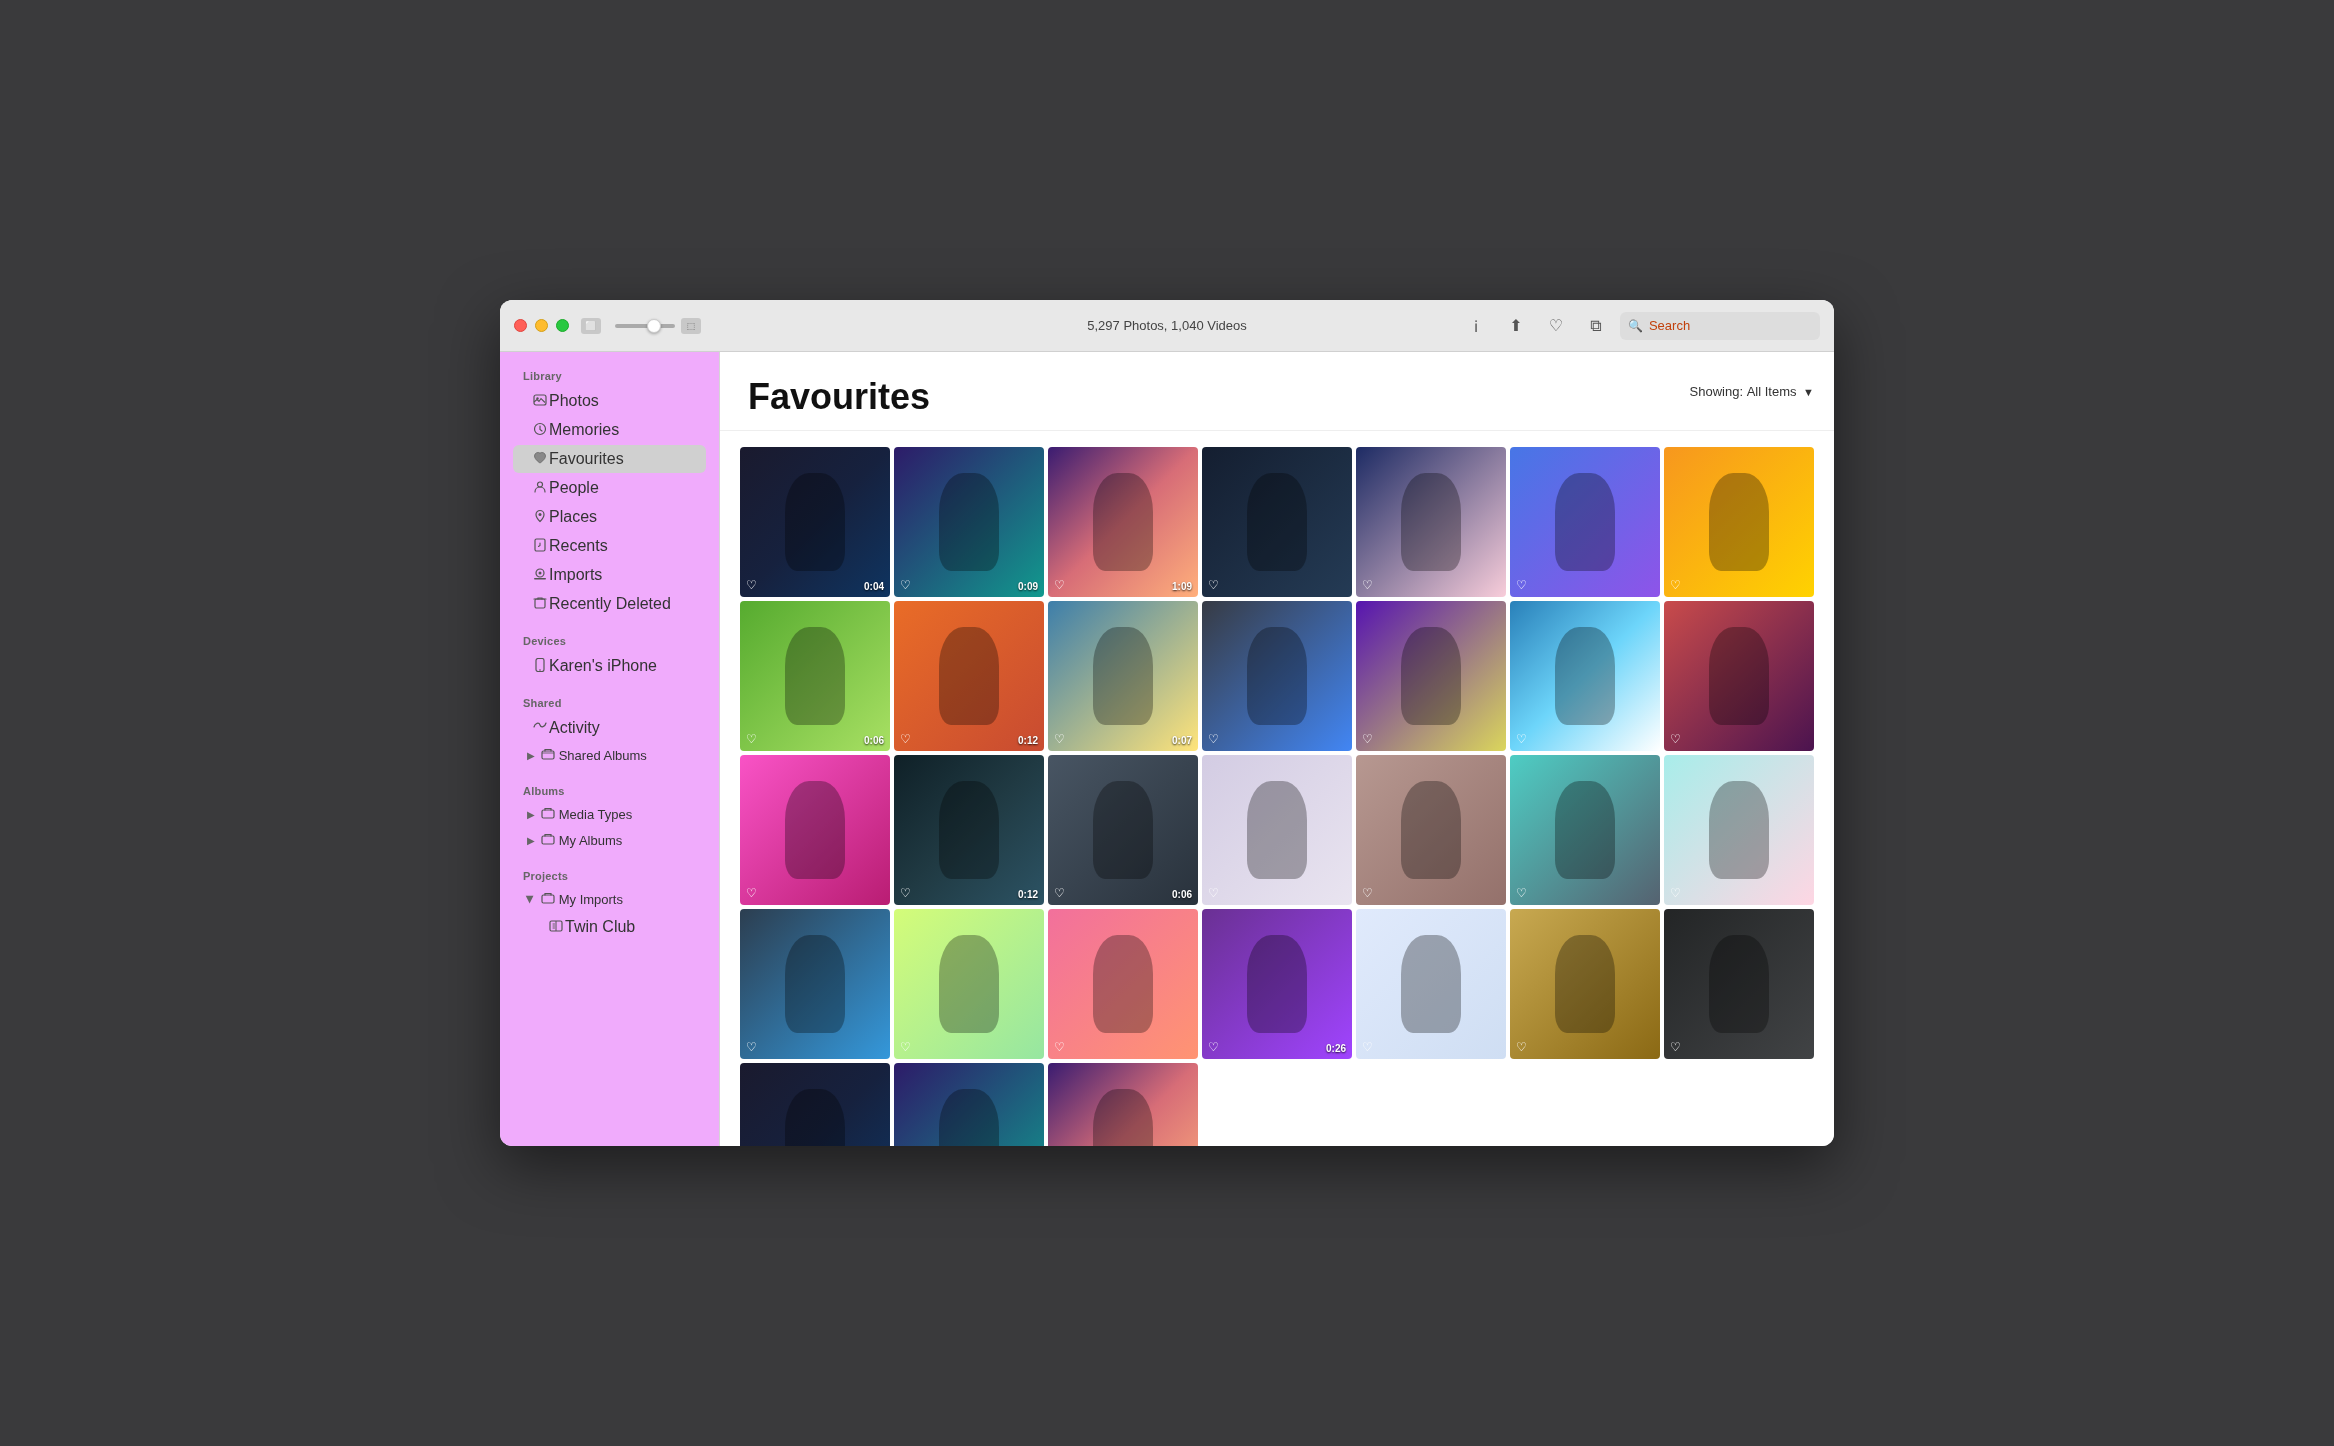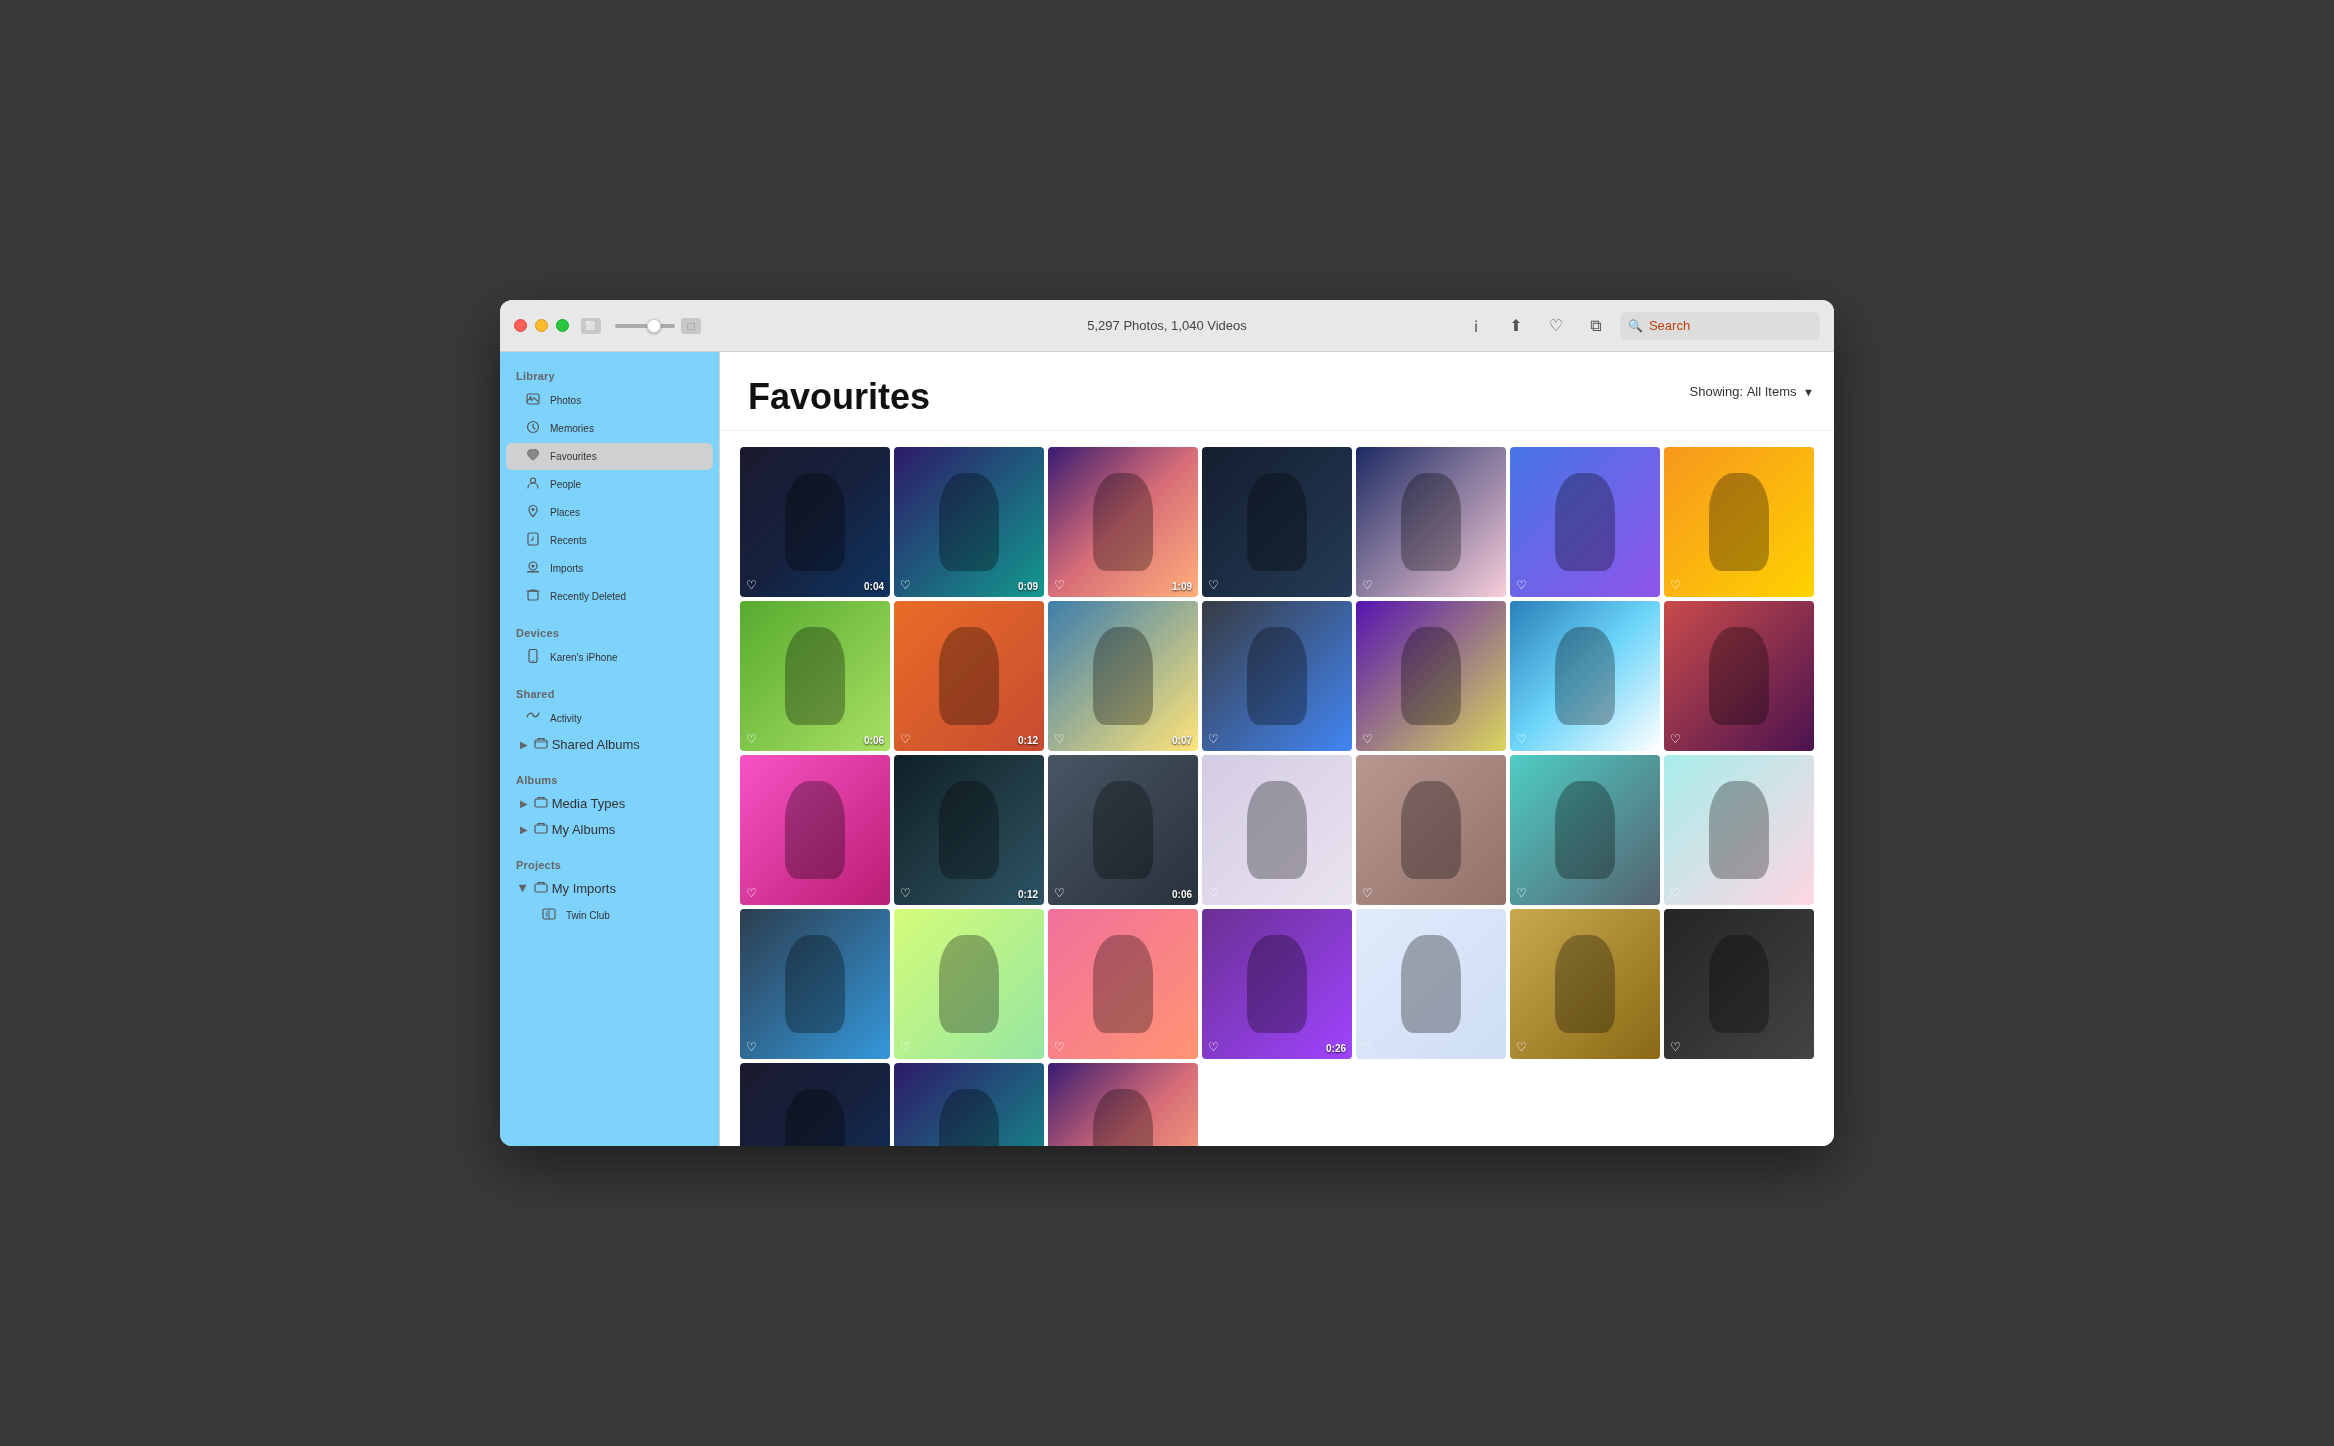--- a/index.html
+++ b/index.html
@@ -101,44 +101,43 @@
     }
     
     .body {
       display: flex;
       flex: 1;
       overflow: hidden;
     }
     
     .sidebar {
       width: 220px;
-      background: #7dd3fc;
+      background: #f0abfc;
       border-right: 1px solid #d5d5d5;
       overflow-y: auto;
       flex-shrink: 0;
-      padding: 10px 0;
+      padding: 10px 7px;
     }
     .sidebar::-webkit-scrollbar { width: 0; }
     .sidebar-section-title {
       font-size: 11px;
       font-weight: 700;
       color: #666;
       padding: 8px 16px 4px;
       letter-spacing: 0.02em;
     }
     .sidebar-item {
       display: flex;
       align-items: center;
       padding: 5px 14px 5px 18px;
-      font-size: 10px;
+      font-size: 16px;
       color: #333;
       cursor: pointer;
       border-radius: 6px;
       margin: 1px 6px;
-      gap: 8px;
     }
     .sidebar-item.active { background: #d0d0d0; }
     .sidebar-item .icon { font-size: 14px; color: #555; width: 18px; text-align: center; }
     .sidebar-expand {
       display: flex;
       align-items: center;
       padding: 5px 8px 5px 14px;
       font-size: 13px;
       color: #333;
       cursor: pointer;

